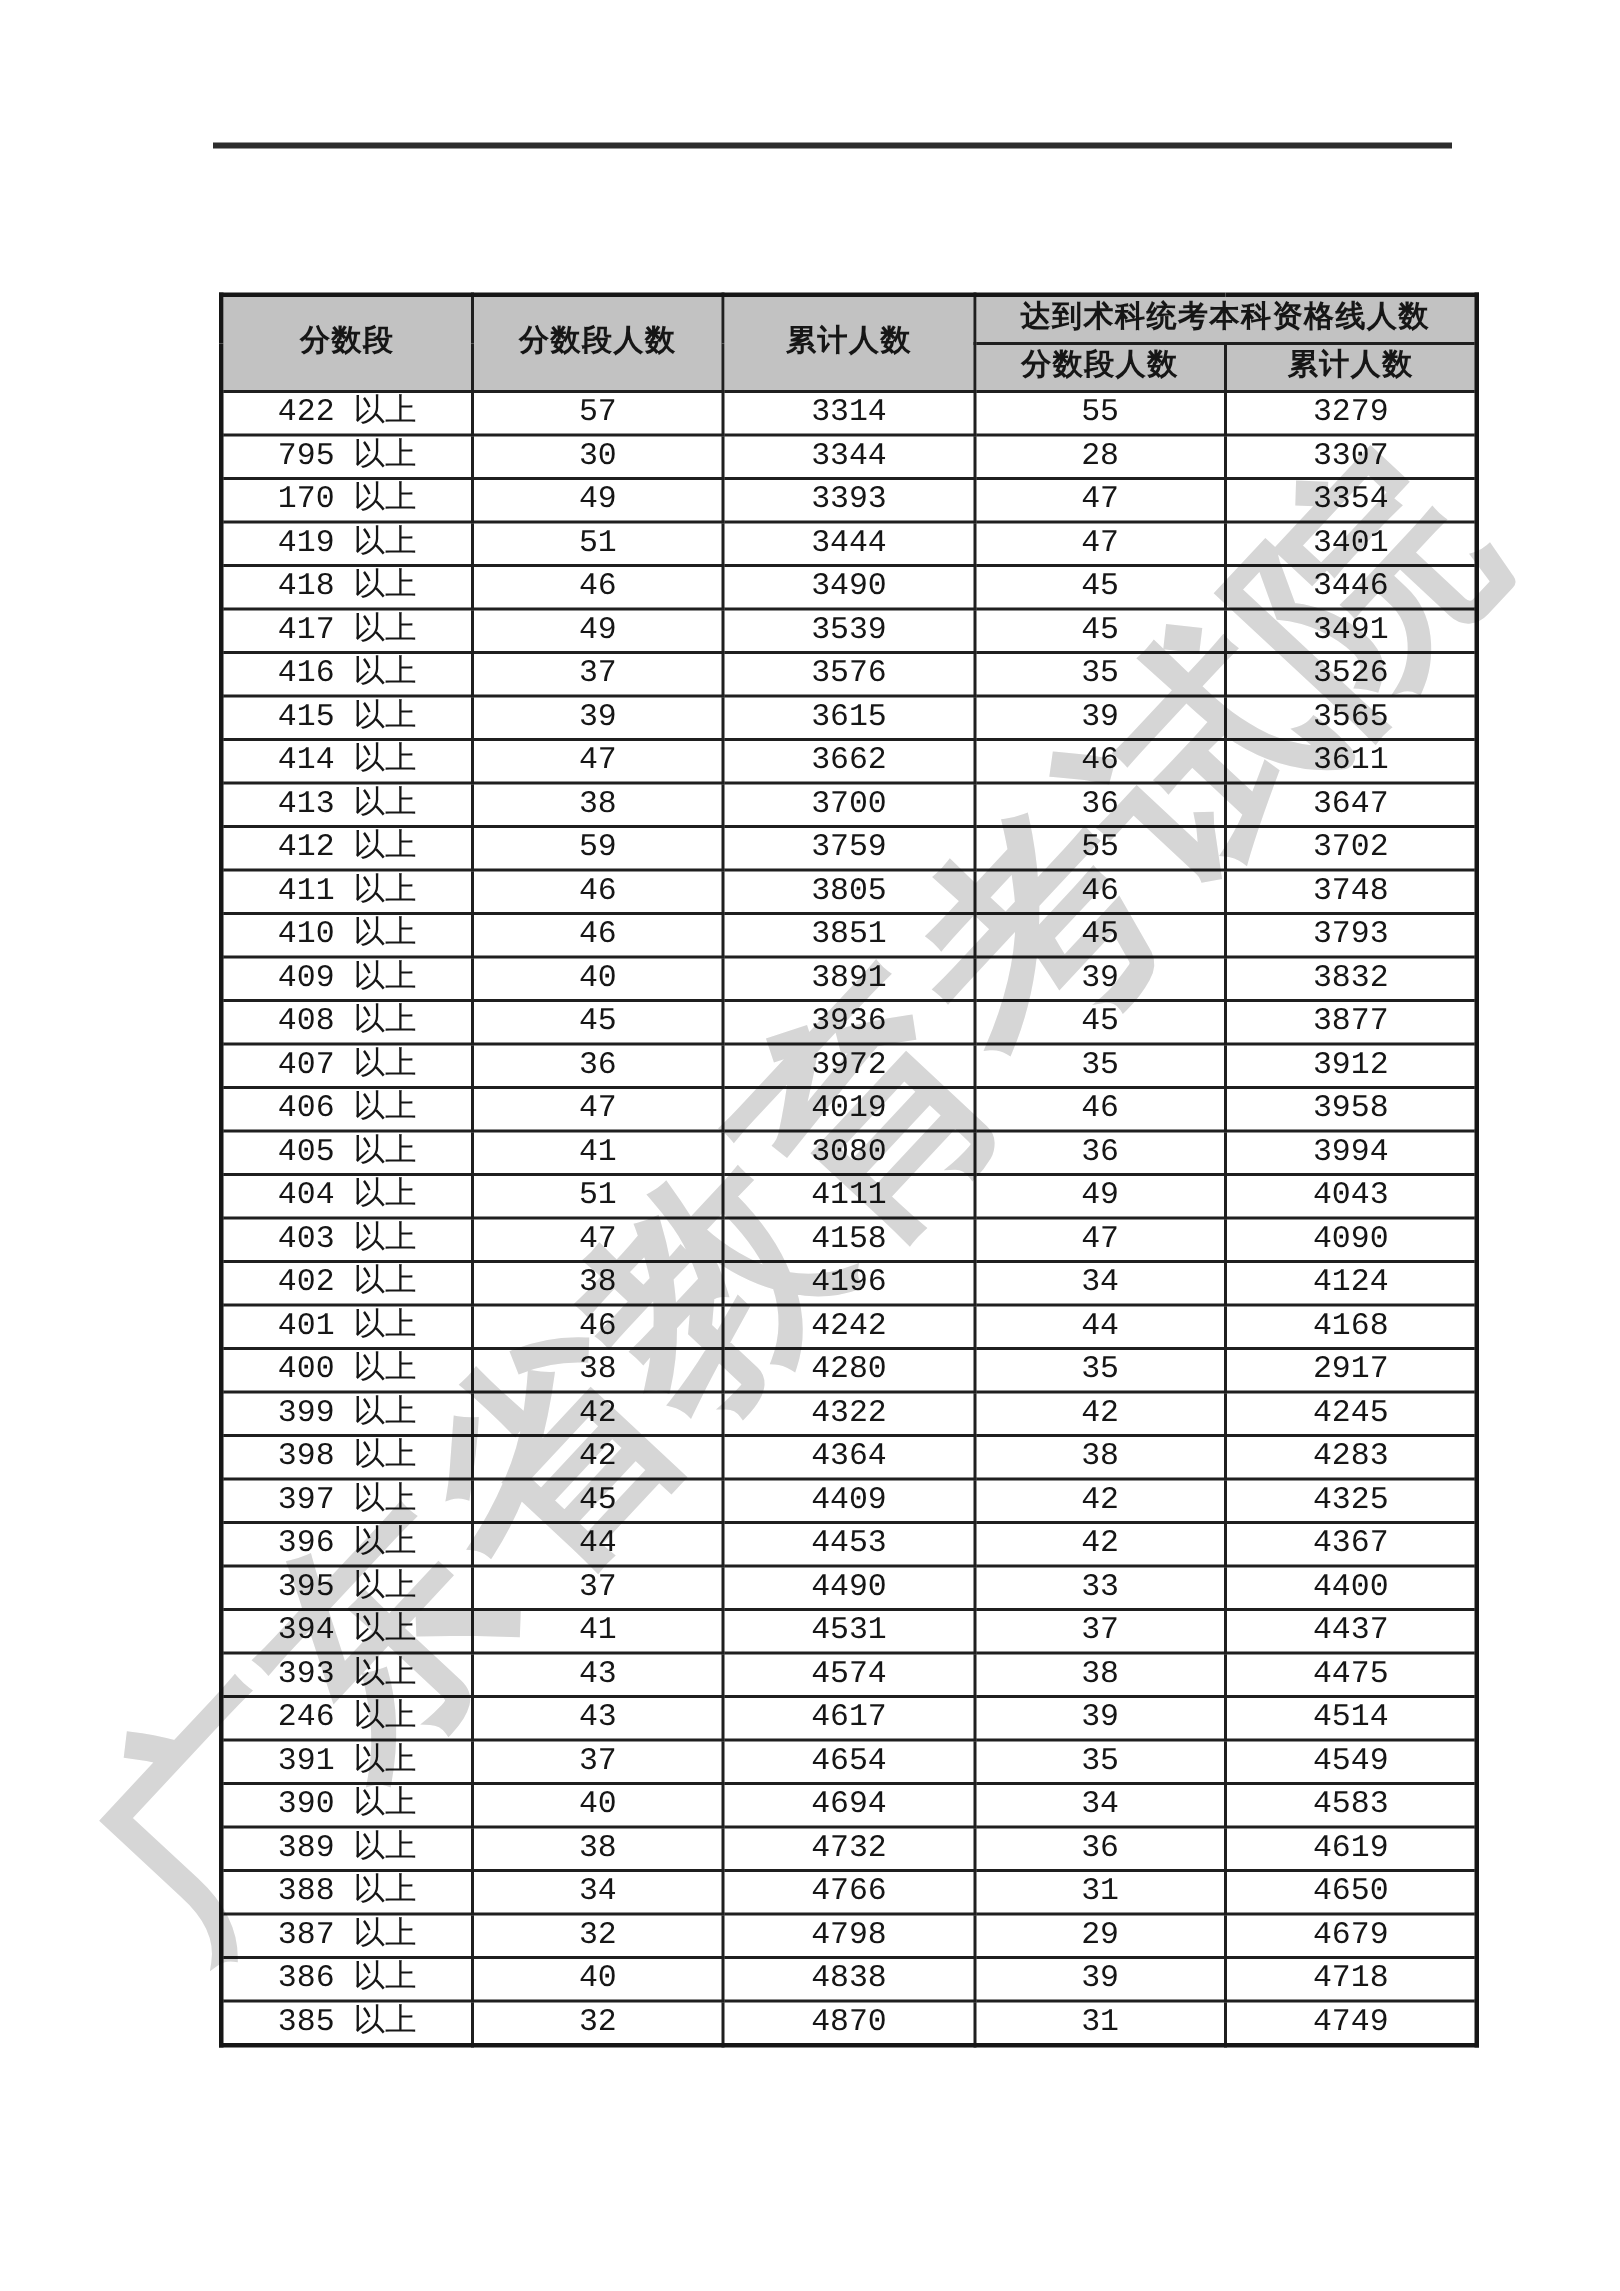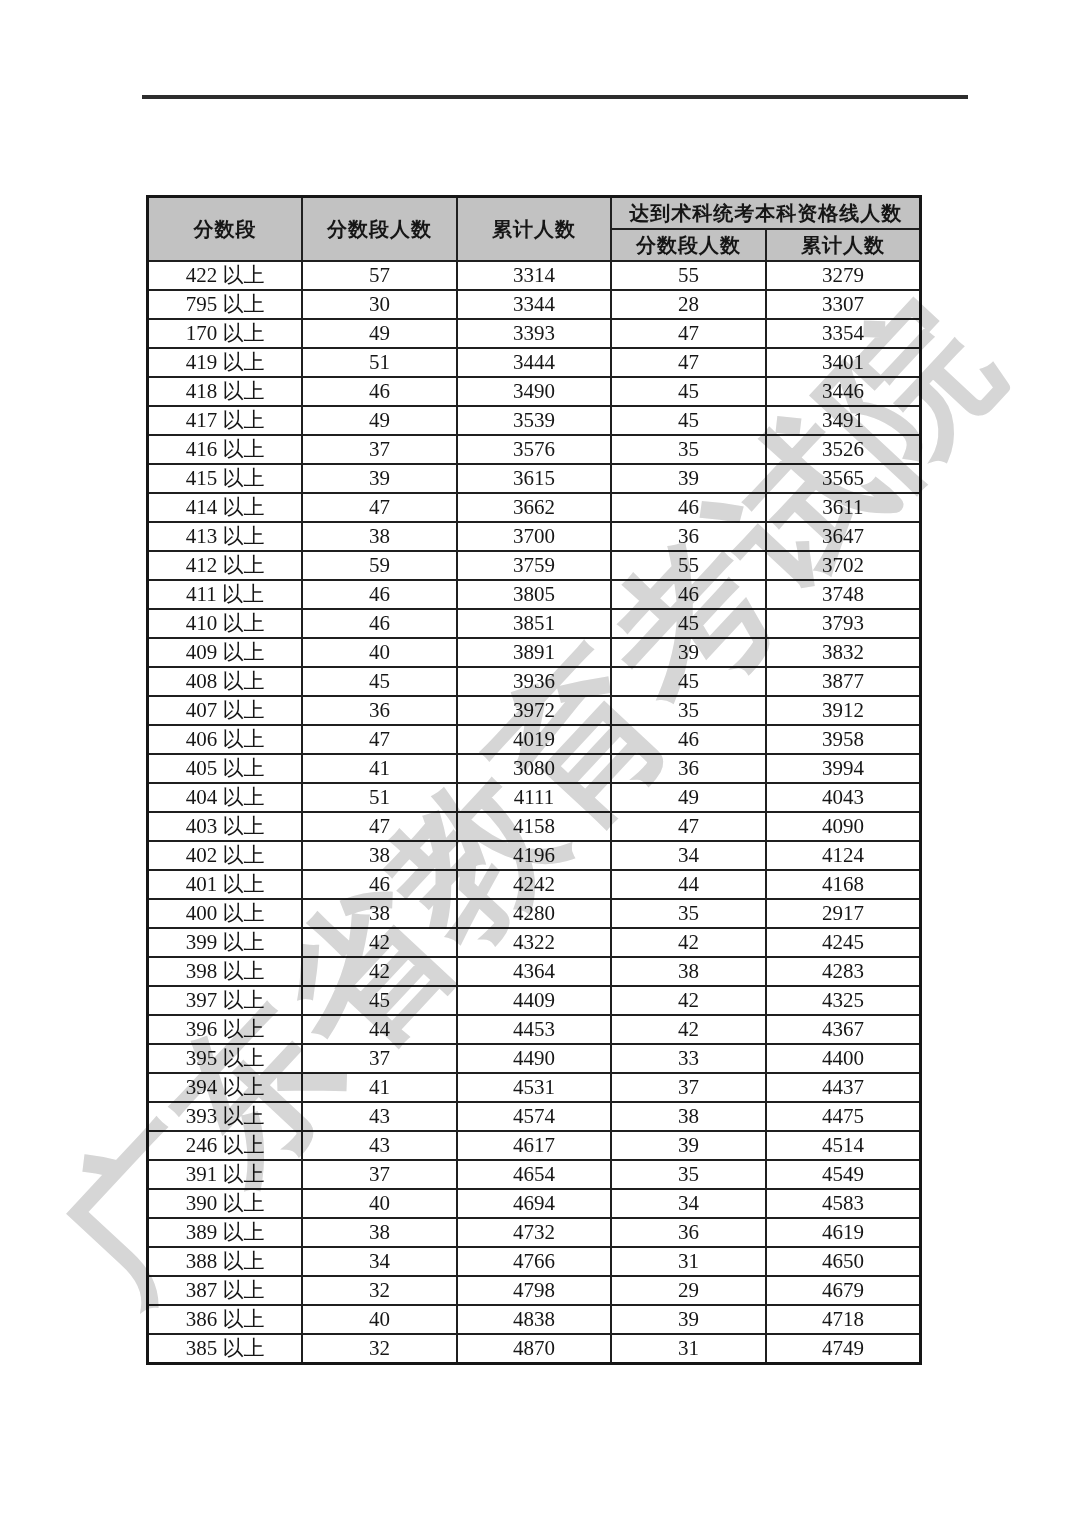--- a/index.html
+++ b/index.html
@@ -17,24 +17,25 @@
     left: 142px;
     top: 95px;
     width: 826px;
     height: 4px;
     background: #2d2d2d;
   }
   table.score-table {
     position: absolute;
     left: 146px;
     top: 195px;
-    width: 776px;
+    width: 840px;
     border-collapse: collapse;
     table-layout: fixed;
     border: 3px solid #161616;
+    font-family: Liberation Mono, monospace;
   }
   table.score-table col { width: 20%; }
   table.score-table th, table.score-table td {
     border: 2px solid #1f1f1f;
     text-align: center;
     vertical-align: middle;
     padding: 0;
     overflow: hidden;
     white-space: nowrap;
   }

